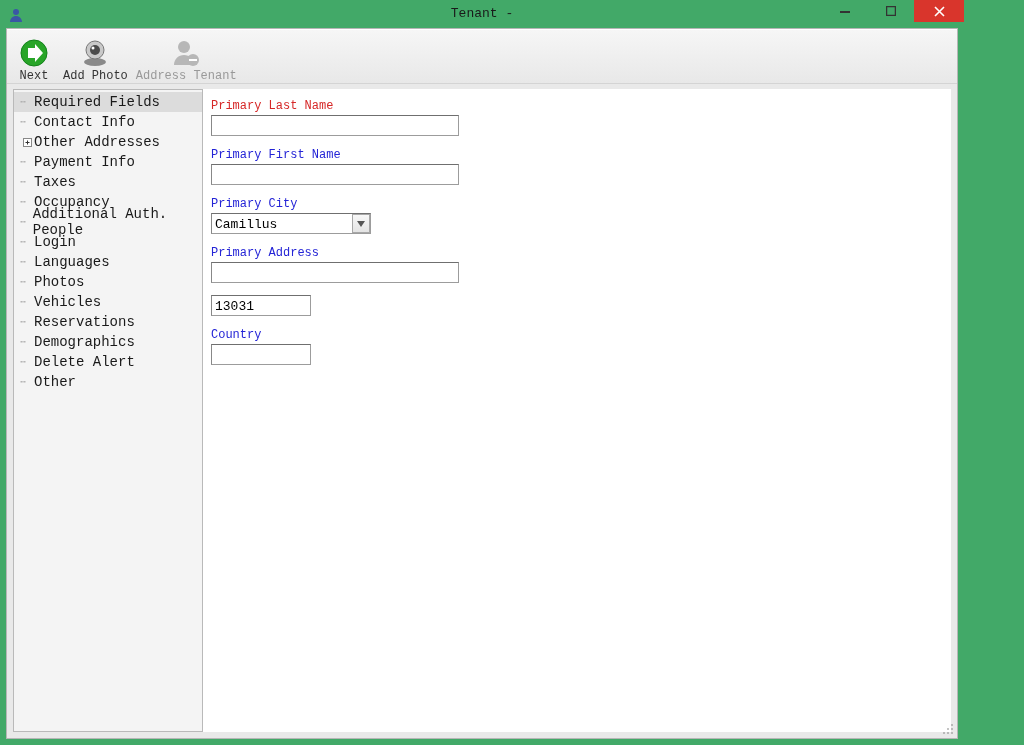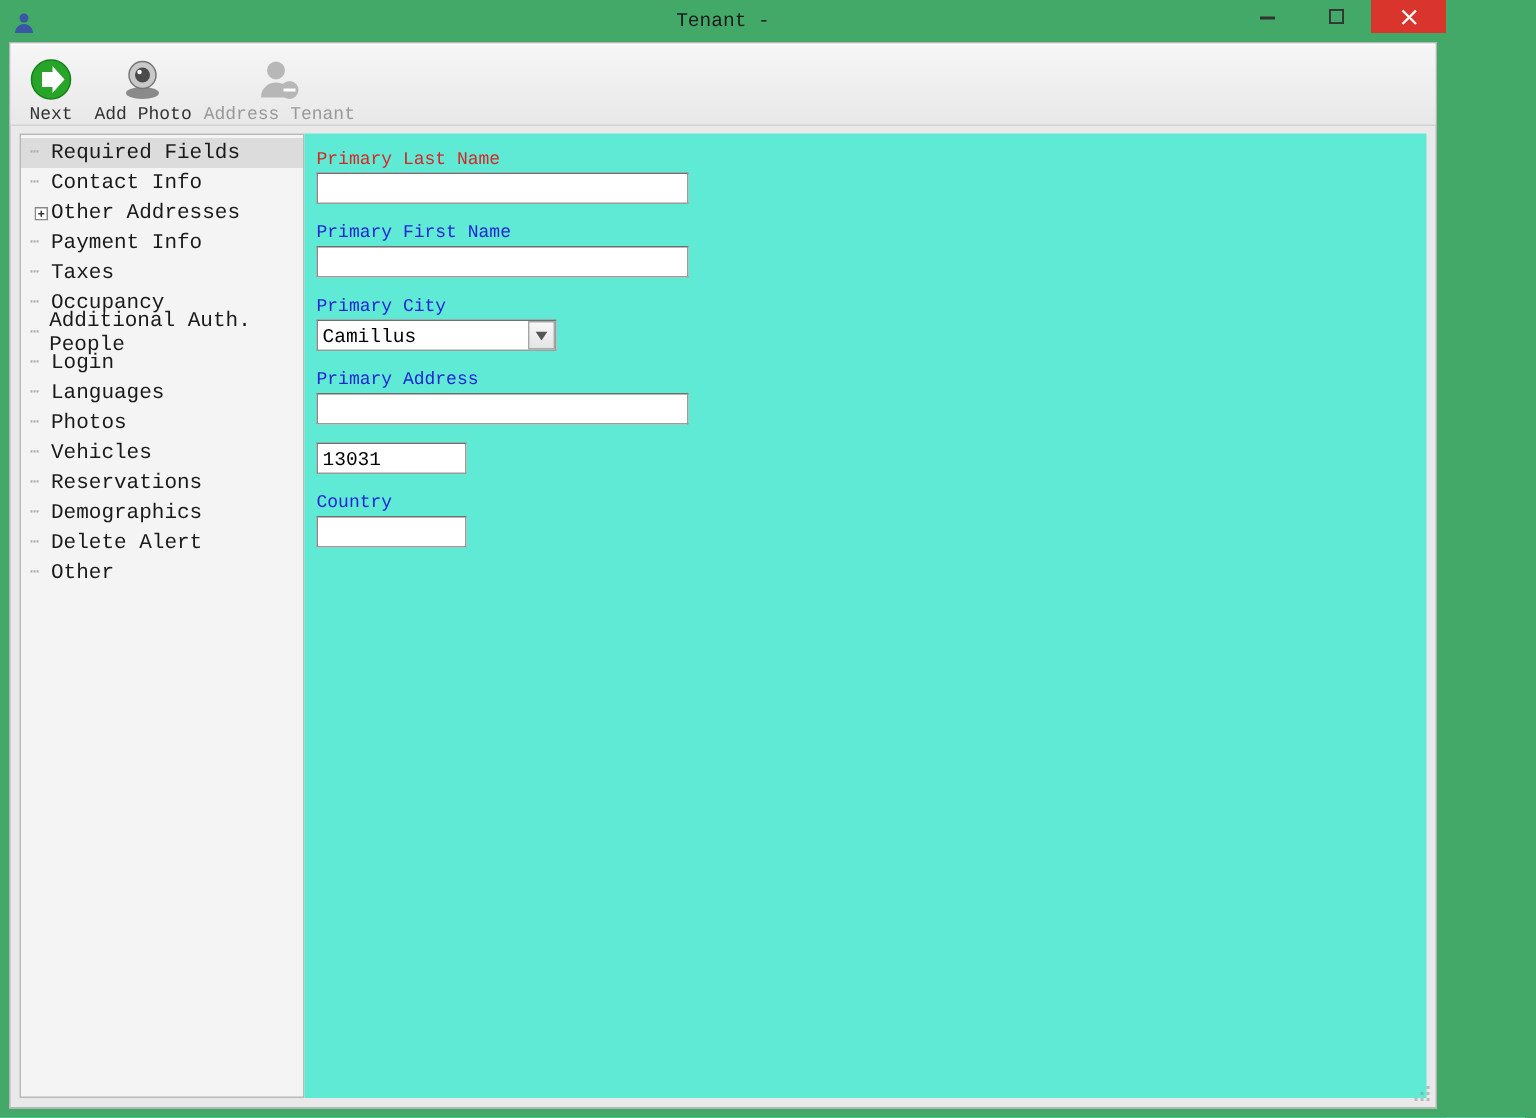--- a/index.html
+++ b/index.html
@@ -133,21 +133,21 @@
     width: 14px;
     text-align: left;
   }
   .tree-item.selected {
     background: #dcdcdc;
   }
 
   .form-pane {
     flex: 1;
     position: relative;
-    background: #5eead4;
+    background: #ffffff;
     padding: 10px 0 0 8px;
     border: 0px solid #ccc;
   }
   .field-group {
     margin-bottom: 12px;
   }
   .field-label {
     font-size: 12px;
     margin-bottom: 2px;
   }

